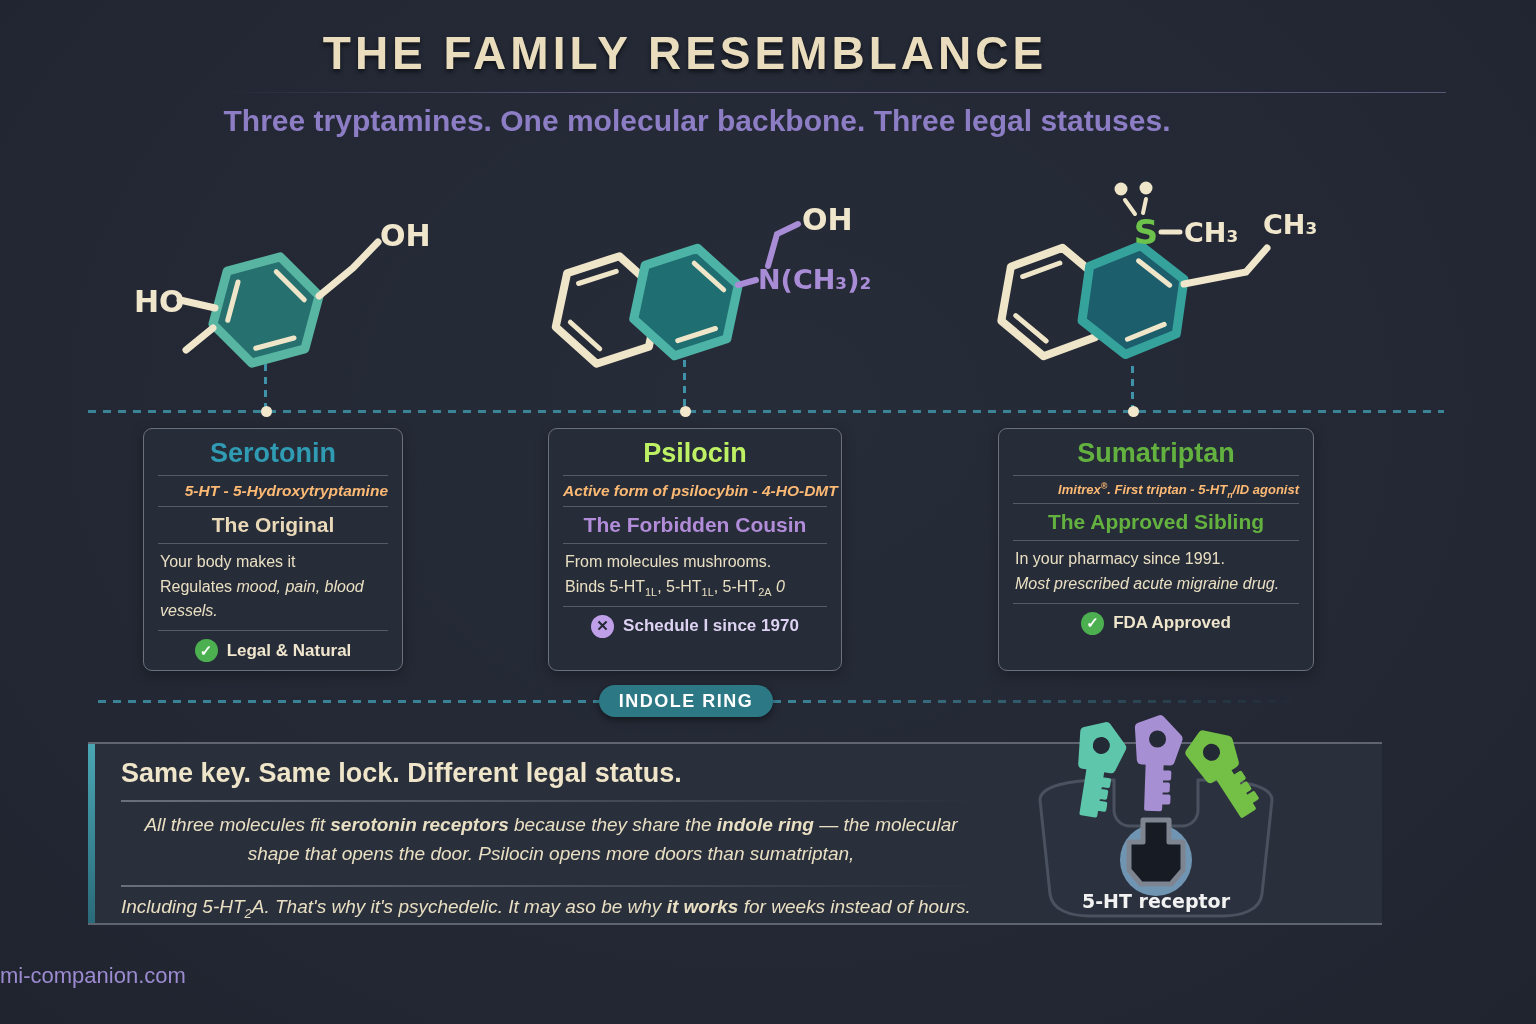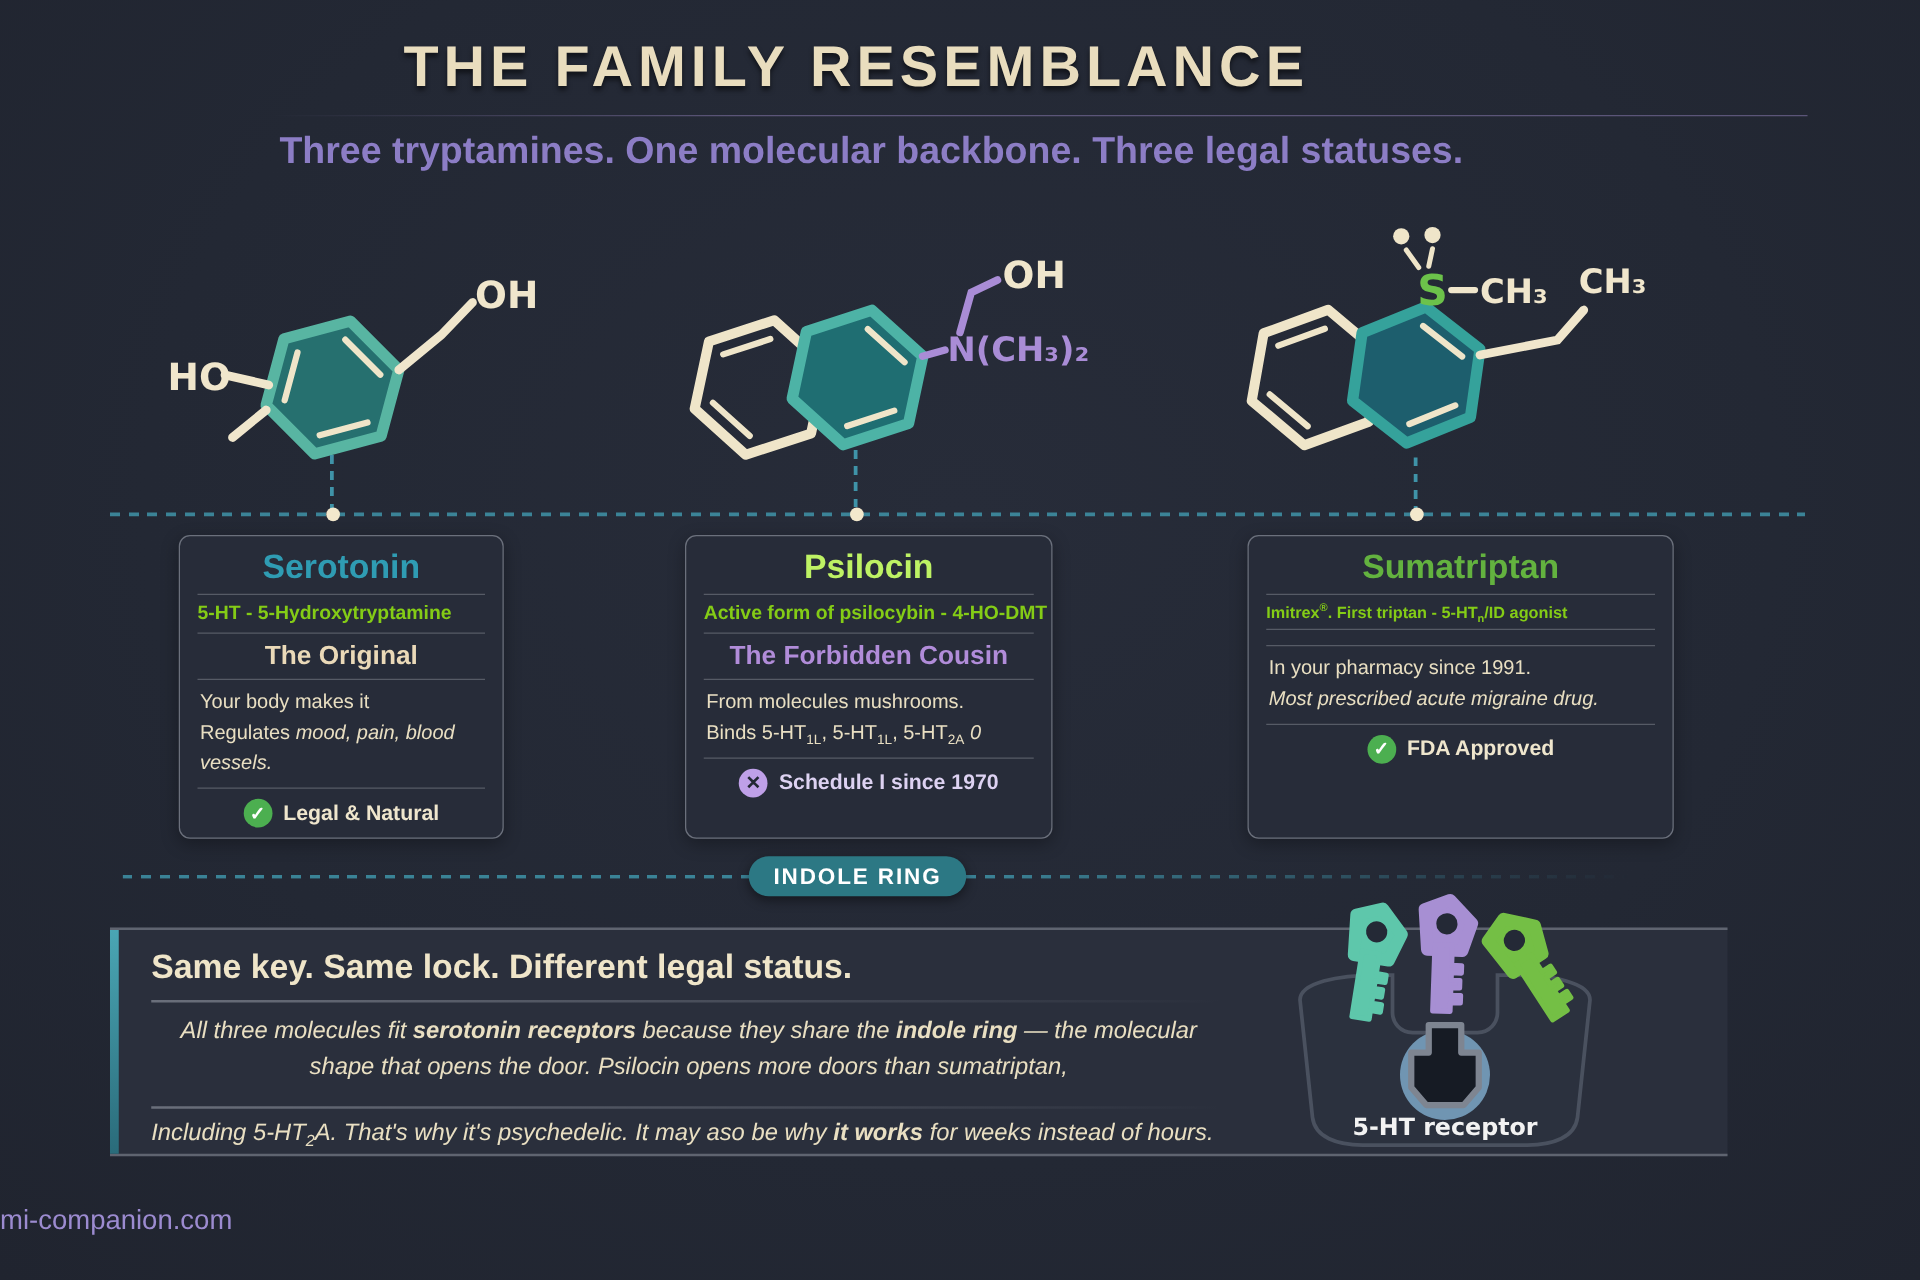--- a/index.html
+++ b/index.html
@@ -31,21 +31,21 @@
     background:repeating-linear-gradient(180deg,#3f93a8 0 7px,rgba(0,0,0,0) 7px 13px);}
   .dot{position:absolute;width:11px;height:11px;border-radius:50%;background:#f3e8cc;}
 
   
   .card{position:absolute;top:428px;height:243px;background:#272c39;
     border:1.5px solid #6b707c;border-radius:9px;box-sizing:border-box;
     padding:9px 14px 8px 14px;display:flex;flex-direction:column;box-shadow:0 4px 14px rgba(0,0,0,.3);}
   .card-title{text-align:center;font-size:27px;font-weight:700;line-height:1.15;}
   .t-serotonin{color:#2f9cb3;} .t-psilocin{color:#bef264;} .t-sumatriptan{color:#63b23f;}
   .card-div{height:1px;background:#858a94;opacity:.5;margin:6px 0;}
-  .card-sub{text-align:left;font-size:15.5px;font-weight:700;color:#84cc16;white-space:nowrap;}
+  .card-sub{text-align:right;font-size:15.5px;font-weight:700;color:#fdba74;white-space:nowrap;font-style:italic;}
   .sub-sm{font-size:13px;}
   .card-tag{text-align:center;font-size:21px;font-weight:700;}
   .tag-cream{color:#ead9b8;} .tag-purple{color:#b18cd9;} .tag-green{color:#63b23f;}
   .card-body{font-size:16px;color:#e9dfc2;line-height:1.55;padding-left:2px;}
   .card-status{display:flex;align-items:center;justify-content:center;gap:9px;
     font-size:17px;font-weight:700;margin-top:2px;}
   .status-cream{color:#efe6cd;} .status-lav{color:#ddd2f2;}
   .sicon{width:23px;height:23px;border-radius:50%;display:flex;align-items:center;
     justify-content:center;font-size:15px;font-weight:700;flex:0 0 auto;}
   .sicon-check{background:#4caf50;color:#ffffff;}
@@ -189,25 +189,26 @@
       <div>From molecules mushrooms.</div>
       <div><span>Binds 5-HT</span><sub>1L</sub><span>, 5-HT</span><sub>1L</sub><span>, 5-HT</span><sub>2A</sub><span class="i"> 0</span></div>
     </div>
     <div class="card-div"></div>
     <div class="card-status status-lav">
       <span class="sicon sicon-x">✕</span>
       <span>Schedule I since 1970</span>
     </div>
   </div>
 
-  <div class="card" style="left:998px;width:341px;">
+  <div class="card" style="left:998px;width:316px;">
     <div class="card-title t-sumatriptan">Sumatriptan</div>
     <div class="card-div"></div>
     <div class="card-sub sub-sm"><span class="b">Imitrex</span><sup class="b">®</sup><span>.  First triptan - 5-HT</span><sub>n</sub><span>/ID agonist</span></div>
     <div class="card-div"></div>
+    <div class="card-tag tag-green">The Approved Sibling</div>
     <div class="card-div"></div>
     <div class="card-body">
       <div>In your pharmacy since 1991.</div>
       <div><span class="i">Most prescribed acute migraine drug.</span></div>
     </div>
     <div class="card-div"></div>
     <div class="card-status status-cream">
       <span class="sicon sicon-check">✓</span>
       <span>FDA Approved</span>
     </div>

